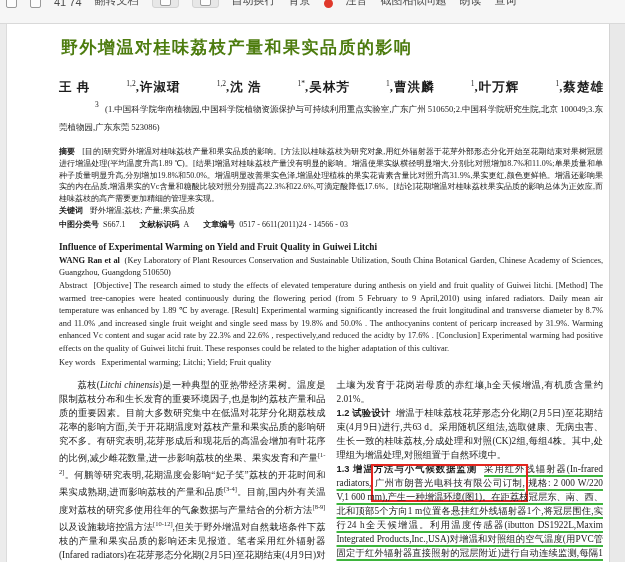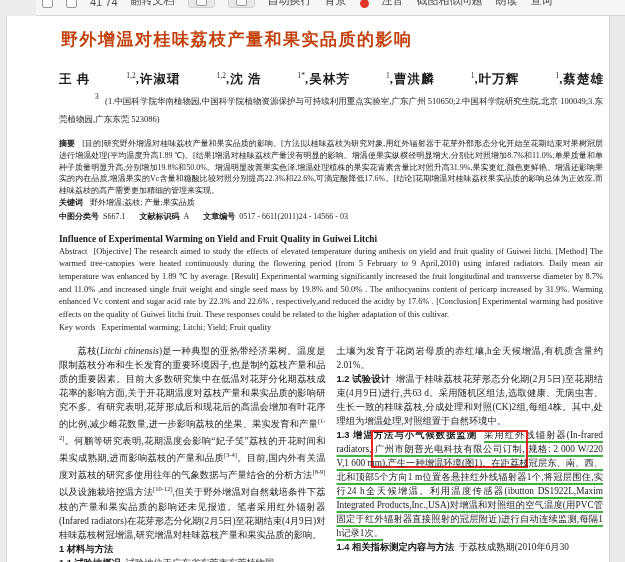--- a/index.html
+++ b/index.html
@@ -2,34 +2,34 @@
 <html><head>
 <meta charset="utf-8">
 <style>
   * { margin:0; padding:0; box-sizing:border-box; }
   html,body { width:625px; height:562px; overflow:hidden; }
   body { font-family:"Liberation Serif", serif; color:#1c1c1c; background:#ececec; }
 
   .app { width:625px; height:562px; display:flex; flex-direction:column; }
 
   
-  .toolbar { height:16px; background:#f6f6f6; border-bottom:1px solid #d9d9d9; overflow:hidden; position:relative; flex:none;margin-left:36px; }
+  .toolbar { height:24px; background:#f6f6f6; border-bottom:1px solid #d9d9d9; overflow:hidden; position:relative; flex:none; }
   .toolbar-inner { position:absolute; top:-8px; left:6px; display:flex; gap:13px; align-items:flex-end; font-family:"Liberation Sans", sans-serif; font-size:11px; color:#4a4a4a; white-space:nowrap; height:16px; }
   .tb-icon { width:11px; height:12px; border:1px solid #9a9a9a; background:#fdfdfd; border-radius:2px; display:inline-block; }
   .tb-chip { background:#e7e7e7; border:1px solid #d2d2d2; border-radius:3px; padding:1px 7px; display:flex; gap:6px; align-items:flex-end; height:15px; }
   .tb-dot { width:9px; height:9px; border-radius:50%; background:#e0392b; display:inline-block; }
 
   .main { flex:1; display:flex; min-height:0; }
   .gutter { background:#ececec; flex:none; }
   .gutter.left { width:7px; border-right:1px solid #dcdcdc; }
   .gutter.right { width:16px; border-left:1px solid #d4d4d4; background:#e9e9e9; }
 
   .page { flex:1; background:#ffffff; overflow:hidden; padding:6px 6px 0 52px; }
 
-  .title-cn { font-family:"Liberation Sans", sans-serif; font-weight:bold; font-size:17px; letter-spacing:1.5px; color:#c2410c; margin:6px 0 16px 2px; }
+  .title-cn { font-family:"Liberation Sans", sans-serif; font-weight:bold; font-size:17px; letter-spacing:1.5px; color:#4d7c0f; margin:6px 0 16px 2px; }
 
   .byline { font-size:12.5px; line-height:17px; margin-bottom:10px; text-align:justify; }
   .author { font-weight:bold; }
   .author:not(:last-of-type)::after { content:","; font-weight:bold; }
   .author sup { font-size:7.5px; font-weight:normal;padding-left:36px; }
   .affil { font-size:8.5px; color:#222; font-weight:normal; }
 
   .abs-cn { font-size:8px; line-height:11.6px; text-align:justify; margin-top:8px; }
   .abs-cn .lbl, .kw .lbl, .clc .lbl { font-weight:bold; margin-right:7px; }
   .kw { font-size:8px; line-height:11.6px; margin-top:1px; }
@@ -91,20 +91,21 @@
       <p class="byline"><span><span class="author"><span>王 冉</span><sup>1,2</sup></span><span class="author"><span>许淑珺</span><sup>1,2</sup></span><span class="author"><span>沈 浩</span><sup>1*</sup></span><span class="author"><span>吴林芳</span><sup>1</sup></span><span class="author"><span>曹洪麟</span><sup>1</sup></span><span class="author"><span>叶万辉</span><sup>1</sup></span><span class="author"><span>蔡楚雄</span><sup>3</sup></span></span>&nbsp;&nbsp;<span class="affil">(1.中国科学院华南植物园,中国科学院植物资源保护与可持续利用重点实验室,广东广州 510650;2.中国科学院研究生院,北京 100049;3.东莞植物园,广东东莞 523086)</span></p>
 
       <p class="abs-cn"><span class="lbl">摘要</span><span>[目的]研究野外增温对桂味荔枝产量和果实品质的影响。[方法]以桂味荔枝为研究对象,用红外辐射器于花芽外部形态分化开始至花期结束对果树冠层进行增温处理(平均温度升高1.89 ℃)。[结果]增温对桂味荔枝产量没有明显的影响。增温使果实纵横径明显增大,分别比对照增加8.7%和11.0%;单果质量和单种子质量明显升高,分别增加19.8%和50.0%。增温明显改善果实色泽,增温处理植株的果实花青素含量比对照升高31.9%,果实更红,颜色更鲜艳。增温还影响果实的内在品质,增温果实的Vc含量和糖酸比较对照分别提高22.3%和22.6%,可滴定酸降低17.6%。[结论]花期增温对桂味荔枝果实品质的影响总体为正效应,而桂味荔枝的高产需要更加精细的管理来实现。</span></p>
 
       <p class="kw"><span class="lbl">关键词</span><span>野外增温;荔枝; 产量;果实品质</span></p>
 
       <p class="clc"><span class="lbl">中图分类号</span><span class="val">S667.1</span><span class="lbl">文献标识码</span><span class="val">A</span><span class="lbl">文章编号</span><span class="val">0517 - 6611(2011)24 - 14566 - 03</span></p>
 
       <div class="en-block">
         <p class="en-title">Influence of Experimental Warming on Yield and Fruit Quality in Guiwei Litchi</p>
+        <p class="en-byline"><span class="b">WANG Ran et al</span>&nbsp;&nbsp;<span>(Key Laboratory of Plant Resources Conservation and Sustainable Utilization, South China Botanical Garden, Chinese Academy of Sciences, Guangzhou, Guangdong 510650)</span></p>
         <p class="en-abs"><span class="lbl">Abstract</span><span>[Objective] The research aimed to study the effects of elevated temperature during anthesis on yield and fruit quality of Guiwei litchi. [Method] The warmed tree-canopies were heated continuously during the flowering period (from 5 February to 9 April,2010) using infared radiators. Daily mean air temperature was enhanced by 1.89 ℃ by average. [Result] Experimental warming significantly increased the fruit longitudinal and transverse diameter by 8.7% and 11.0% ,and increased single fruit weight and single seed mass by 19.8% and 50.0% . The anthocyanins content of pericarp increased by 31.9%. Warming enhanced Vc content and sugar acid rate by 22.3% and 22.6% , respectively,and reduced the acidty by 17.6% . [Conclusion] Experimental warming had positive effects on the quality of Guiwei litchi fruit. These responses could be related to the higher adaptation of this cultivar.</span></p>
         <p class="en-kw"><span class="lbl">Key words</span><span>Experimental warming; Litchi; Yield; Fruit quality</span></p>
       </div>
 
       <div class="columns">
 
         <div class="col">
           <p class="ind"><span>荔枝(</span><i class="latin">Litchi chinensis</i><span>)是一种典型的亚热带经济果树。温度是限制荔枝分布和生长发育的重要环境因子,也是制约荔枝产量和品质的重要因素。目前大多数研究集中在低温对花芽分化期荔枝成花率的影响方面,关于开花期温度对荔枝产量和果实品质的影响研究不多。有研究表明,花芽形成后和现花后的高温会增加有叶花序的比例,减少雌花数量,进一步影响荔枝的坐果、果实发育和产量</span><sup class="ref">[1-2]</sup><span>。何鹏等研究表明,花期温度会影响“妃子笑”荔枝的开花时间和果实成熟期,进而影响荔枝的产量和品质</span><sup class="ref">[3-4]</sup><span>。目前,国内外有关温度对荔枝的研究多使用往年的气象数据与产量结合的分析方法</span><sup class="ref">[8-9]</sup><span>以及设施栽培控温方法</span><sup class="ref">[10-12]</sup><span>,但关于野外增温对自然栽培条件下荔枝的产量和果实品质的影响还未见报道。笔者采用红外辐射器(Infared radiators)在花芽形态分化期(2月5日)至花期结束(4月9日)对桂味荔枝树冠增温,研究增温对桂味荔枝产量和果实品质的影响。</span></p>
           <p class="sec-head">1 材料与方法</p>
           <p><span class="sec-head">1.1 试验地概况</span>&nbsp;&nbsp;<span>试验地位于广东省东莞市东莞植物园</span></p>

